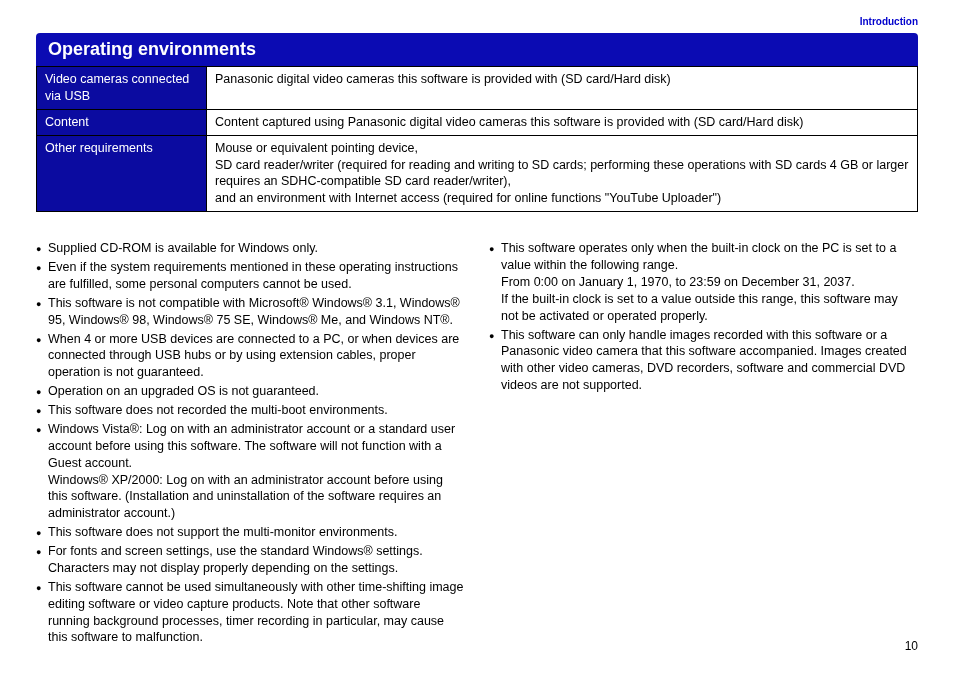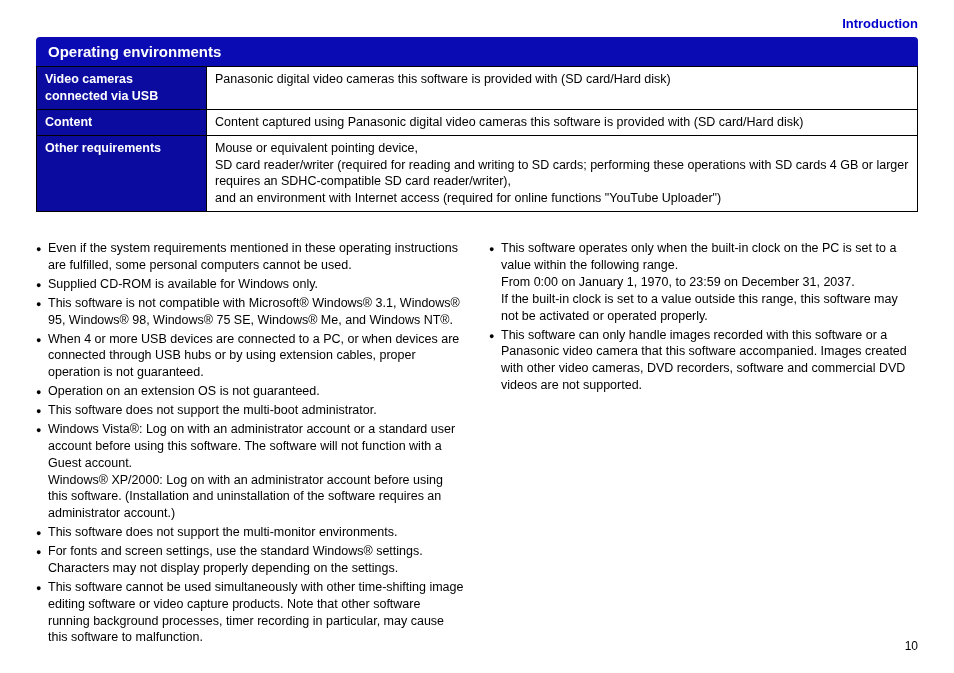--- a/index.html
+++ b/index.html
@@ -1,21 +1,21 @@
 <!DOCTYPE html>
 <html><head>
 <meta charset="utf-8">
 <style>
 * { margin: 0; padding: 0; box-sizing: border-box; }
 body { font-family: Arial, Helvetica, sans-serif; background: #fff; width: 954px; height: 673px; position: relative; padding: 16px 36px 20px 36px; color: #000; }
-.header-link { color: #0000cc; font-weight: bold; font-size: 13px; text-align: right; margin-bottom: 6px; }
-.section-title { background: #0b0bb3; color: #fff; font-weight: bold; font-size: 15px; padding: 6px 12px; border-radius: 4px 4px 0 0; margin-bottom: 0; }
+.header-link { color: #0000cc; font-weight: bold; font-size: 10px; text-align: right; margin-bottom: 6px; }
+.section-title { background: #0b0bb3; color: #fff; font-weight: bold; font-size: 18px; padding: 6px 12px; border-radius: 4px 4px 0 0; margin-bottom: 0; }
 .tbl { width: 100%; border-collapse: collapse; }
 .tbl td { border: 1px solid #000; padding: 4px 8px; font-size: 12.5px; vertical-align: top; line-height: 1.35; }
-.tbl td.hcell { background: #0b0ba0; color: #fff; font-weight: bold; width: 170px; }
+.tbl td.hcell { background: #0b0ba0; color: #fff; font-weight: normal; width: 170px; }
 .cols { display: flex; gap: 24px; margin-top: 28px; }
 .col { flex: 1; }
 .bullets { list-style: none; }
 .bullets li { font-size: 12.5px; line-height: 1.35; padding-left: 12px; position: relative; margin-bottom: 2px; }
 .bullets li::before { content: "●"; position: absolute; left: 0; font-size: 9px; top: 3px; }
 .page-num { position: absolute; right: 36px; bottom: 20px; font-size: 12px; }
 </style>
 </head>
 <body>
 
@@ -35,26 +35,26 @@
       <tr>
         <td class="hcell">Other requirements</td>
         <td>Mouse or equivalent pointing device,<br>SD card reader/writer (required for reading and writing to SD cards; performing these operations with SD cards 4 GB or larger requires an SDHC-compatible SD card reader/writer),<br>and an environment with Internet access (required for online functions "YouTube Uploader")</td>
       </tr>
     </tbody>
 </table>
 
 <div class="cols">
   <div class="col">
       <ul class="bullets" id="left-list">
+        <li>Supplied CD-ROM is available for Windows only.</li>
         <li>Even if the system requirements mentioned in these operating instructions are fulfilled, some personal computers cannot be used.</li>
-        <li>Supplied CD-ROM is available for Windows only.</li>
         <li>This software is not compatible with Microsoft® Windows® 3.1, Windows® 95, Windows® 98, Windows® 75 SE, Windows® Me, and Windows NT®.</li>
         <li>When 4 or more USB devices are connected to a PC, or when devices are connected through USB hubs or by using extension cables, proper operation is not guaranteed.</li>
-        <li>Operation on an extension OS is not guaranteed.</li>
-        <li>This software does not support the multi-boot administrator.</li>
+        <li>Operation on an upgraded OS is not guaranteed.</li>
+        <li>This software does not recorded the multi-boot environments.</li>
         <li>Windows Vista®: Log on with an administrator account or a standard user account before using this software. The software will not function with a Guest account.<br>Windows® XP/2000: Log on with an administrator account before using this software. (Installation and uninstallation of the software requires an administrator account.)</li>
         <li>This software does not support the multi-monitor environments.</li>
         <li>For fonts and screen settings, use the standard Windows® settings. Characters may not display properly depending on the settings.</li>
         <li>This software cannot be used simultaneously with other time-shifting image editing software or video capture products. Note that other software running background processes, timer recording in particular, may cause this software to malfunction.</li>
       </ul>
     </div>
   <div class="col">
       <ul class="bullets" id="right-list">
         <li>This software operates only when the built-in clock on the PC is set to a value within the following range.<br>From 0:00 on January 1, 1970, to 23:59 on December 31, 2037.<br>If the built-in clock is set to a value outside this range, this software may not be activated or operated properly.</li>
         <li>This software can only handle images recorded with this software or a Panasonic video camera that this software accompanied. Images created with other video cameras, DVD recorders, software and commercial DVD videos are not supported.</li>

